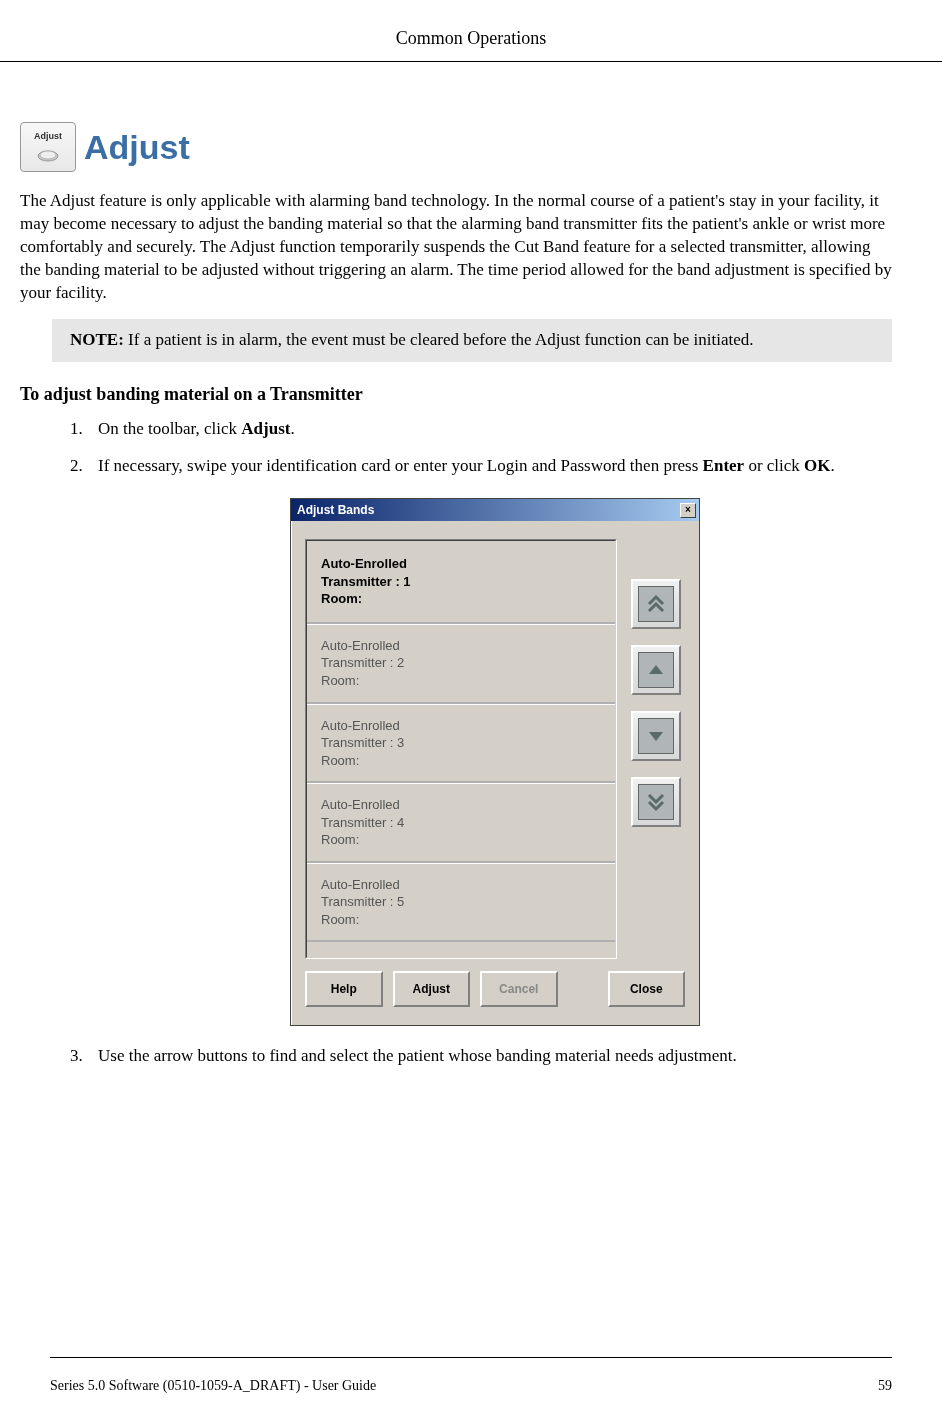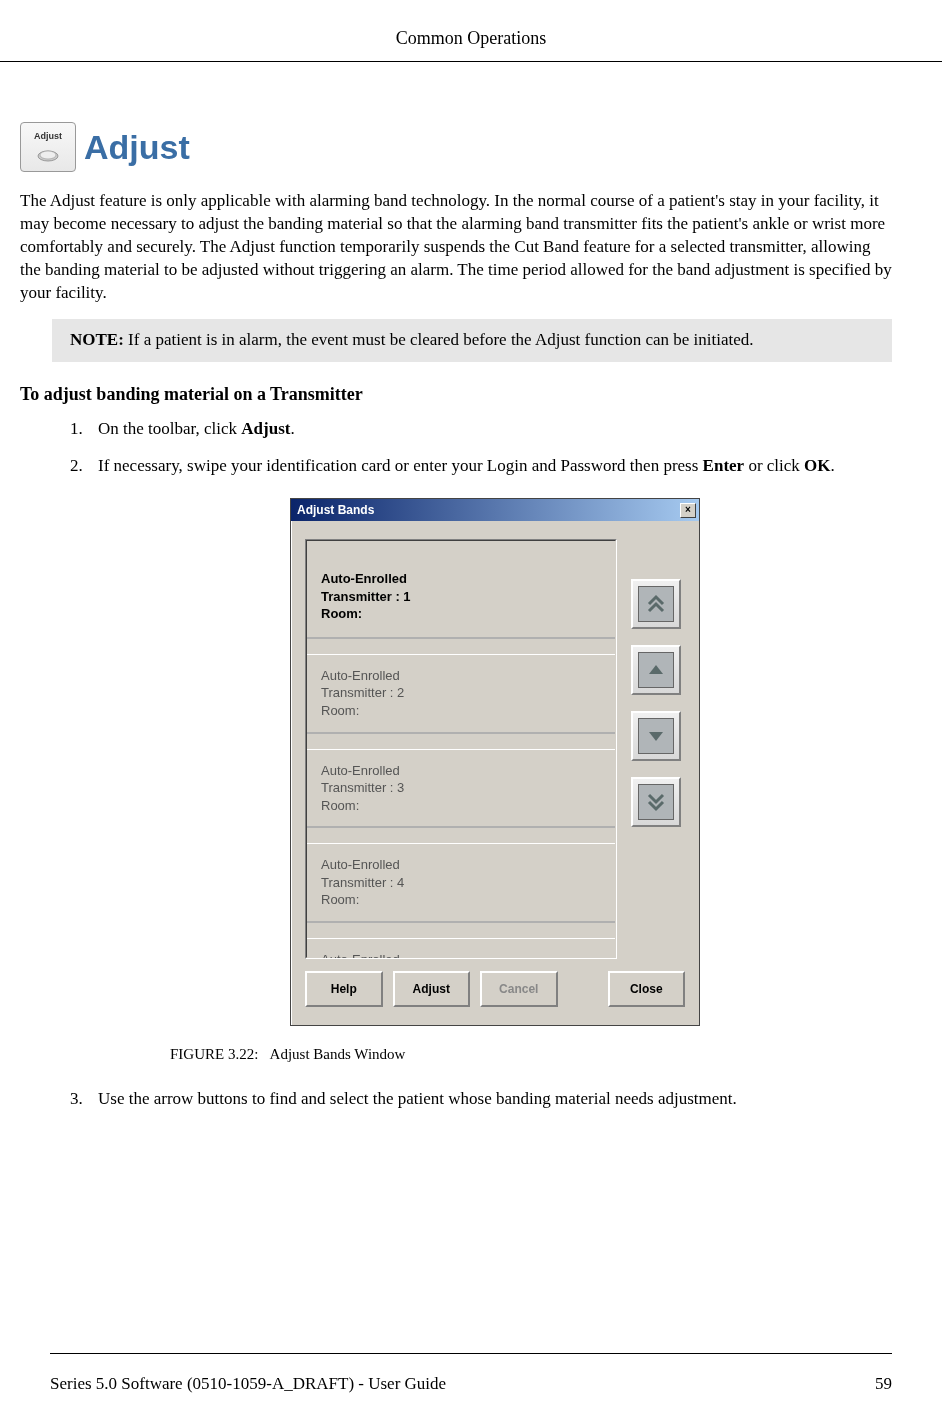--- a/index.html
+++ b/index.html
@@ -157,21 +157,20 @@
       height: 100%;
       background: #d4d0c8;
     }
     .list-item {
       border-bottom: 2px solid #b0b0b0;
       border-top: 1px solid #fff;
       padding: 12px 14px;
       font-size: 13px;
       color: #555;
       line-height: 1.35;
-      margin-top: 15px;
     }
     .list-item:first-child {
       color: #000;
       font-weight: bold;
       border-top: none;
       padding: 14px 14px;
     }
     .scroll-buttons {
       width: 54px;
       display: flex;
@@ -227,21 +226,21 @@
     }
     .page-footer {
       position: absolute;
       bottom: 26px;
       left: 50px;
       right: 50px;
       border-top: 1.5px solid #000;
       padding-top: 20px;
       display: flex;
       justify-content: space-between;
-      font-size: 17px;
+      font-size: 14px;
     }
   </style>
 </head>
 <body>
 
 <div class="page-header">
   <span>Common Operations</span>
 </div>
 
 <div class="page-content">
@@ -354,23 +353,20 @@
               <span>Cancel</span>
             </div>
             <div class="spacer"></div>
             <div class="dialog-btn">
               <span>Close</span>
             </div>
           </div>
         </div>
       </div>
 
-      <div class="figure-caption">
-        <span>FIGURE 3.22:</span>&nbsp;&nbsp;&nbsp;<span>Adjust Bands Window</span>
-      </div>
     </li>
     <li>Use the arrow buttons to find and select the patient whose banding material needs adjustment.</li>
   </ol>
 
 </div>
 
 <div class="page-footer">
   <span>Series 5.0 Software (0510-1059-A_DRAFT) - User Guide</span>
   <span>59</span>
 </div>

